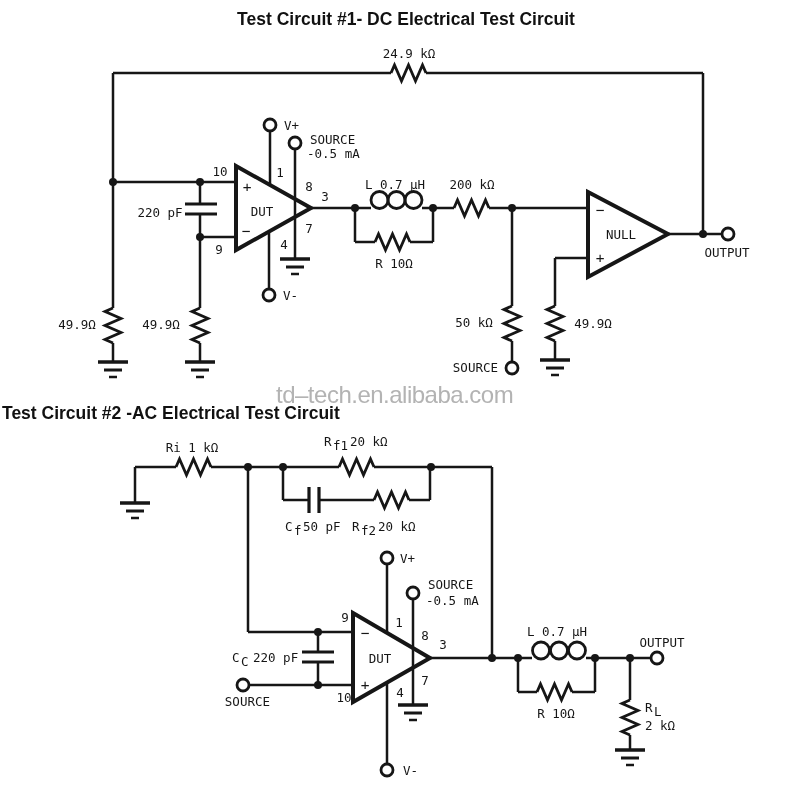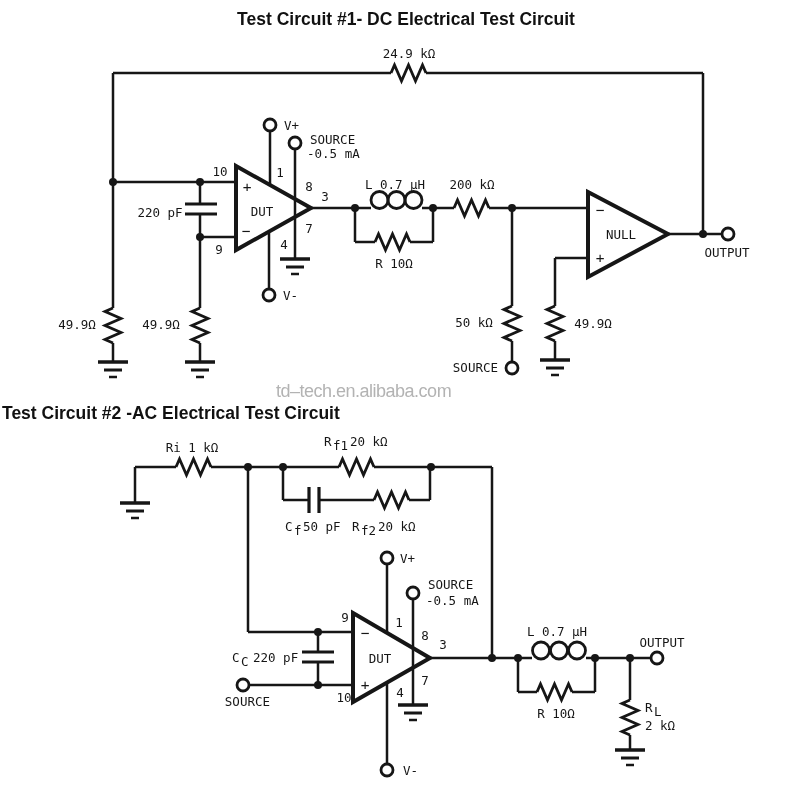--- a/index.html
+++ b/index.html
@@ -3,21 +3,21 @@
 <meta charset="utf-8">
 <style>
   html,body{margin:0;padding:0;background:#fff;}
   #stage{position:relative;width:812px;height:788px;background:#ffffff;overflow:hidden;
          font-family:"DejaVu Sans Mono", monospace;}
   .title{position:absolute;font-family:"Liberation Sans", sans-serif;font-weight:bold;
          font-size:17.5px;color:#111;white-space:nowrap;text-align:right;}
   #title1{top:9px;left:0;width:812px;text-align:center;}
   #title2{top:403px;left:2px;}
   #wm{position:absolute;top:381px;left:276px;font-family:"Liberation Sans", sans-serif;
-      font-size:18px;color:#b3b3b3;letter-spacing:-0.5px;white-space:nowrap;}
+      font-size:24px;color:#b3b3b3;letter-spacing:-0.5px;white-space:nowrap;}
   svg{position:absolute;top:0;left:0;}
   svg text{font-family:"DejaVu Sans Mono", monospace;font-size:12.5px;fill:#161616;}
   svg text.sign{font-size:14.5px;}
   .w{stroke:#161616;stroke-width:2.5;fill:none;}
   .rz{stroke:#161616;stroke-width:2.8;fill:none;stroke-linejoin:miter;}
   .cp{stroke:#161616;stroke-width:3.2;fill:none;}
   .tri{stroke:#161616;stroke-width:4;fill:none;stroke-linejoin:miter;}
   .coil{stroke:#161616;stroke-width:2.8;fill:none;}
   .term{stroke:#161616;stroke-width:2.8;fill:#ffffff;}
   .dot{fill:#161616;stroke:none;}

